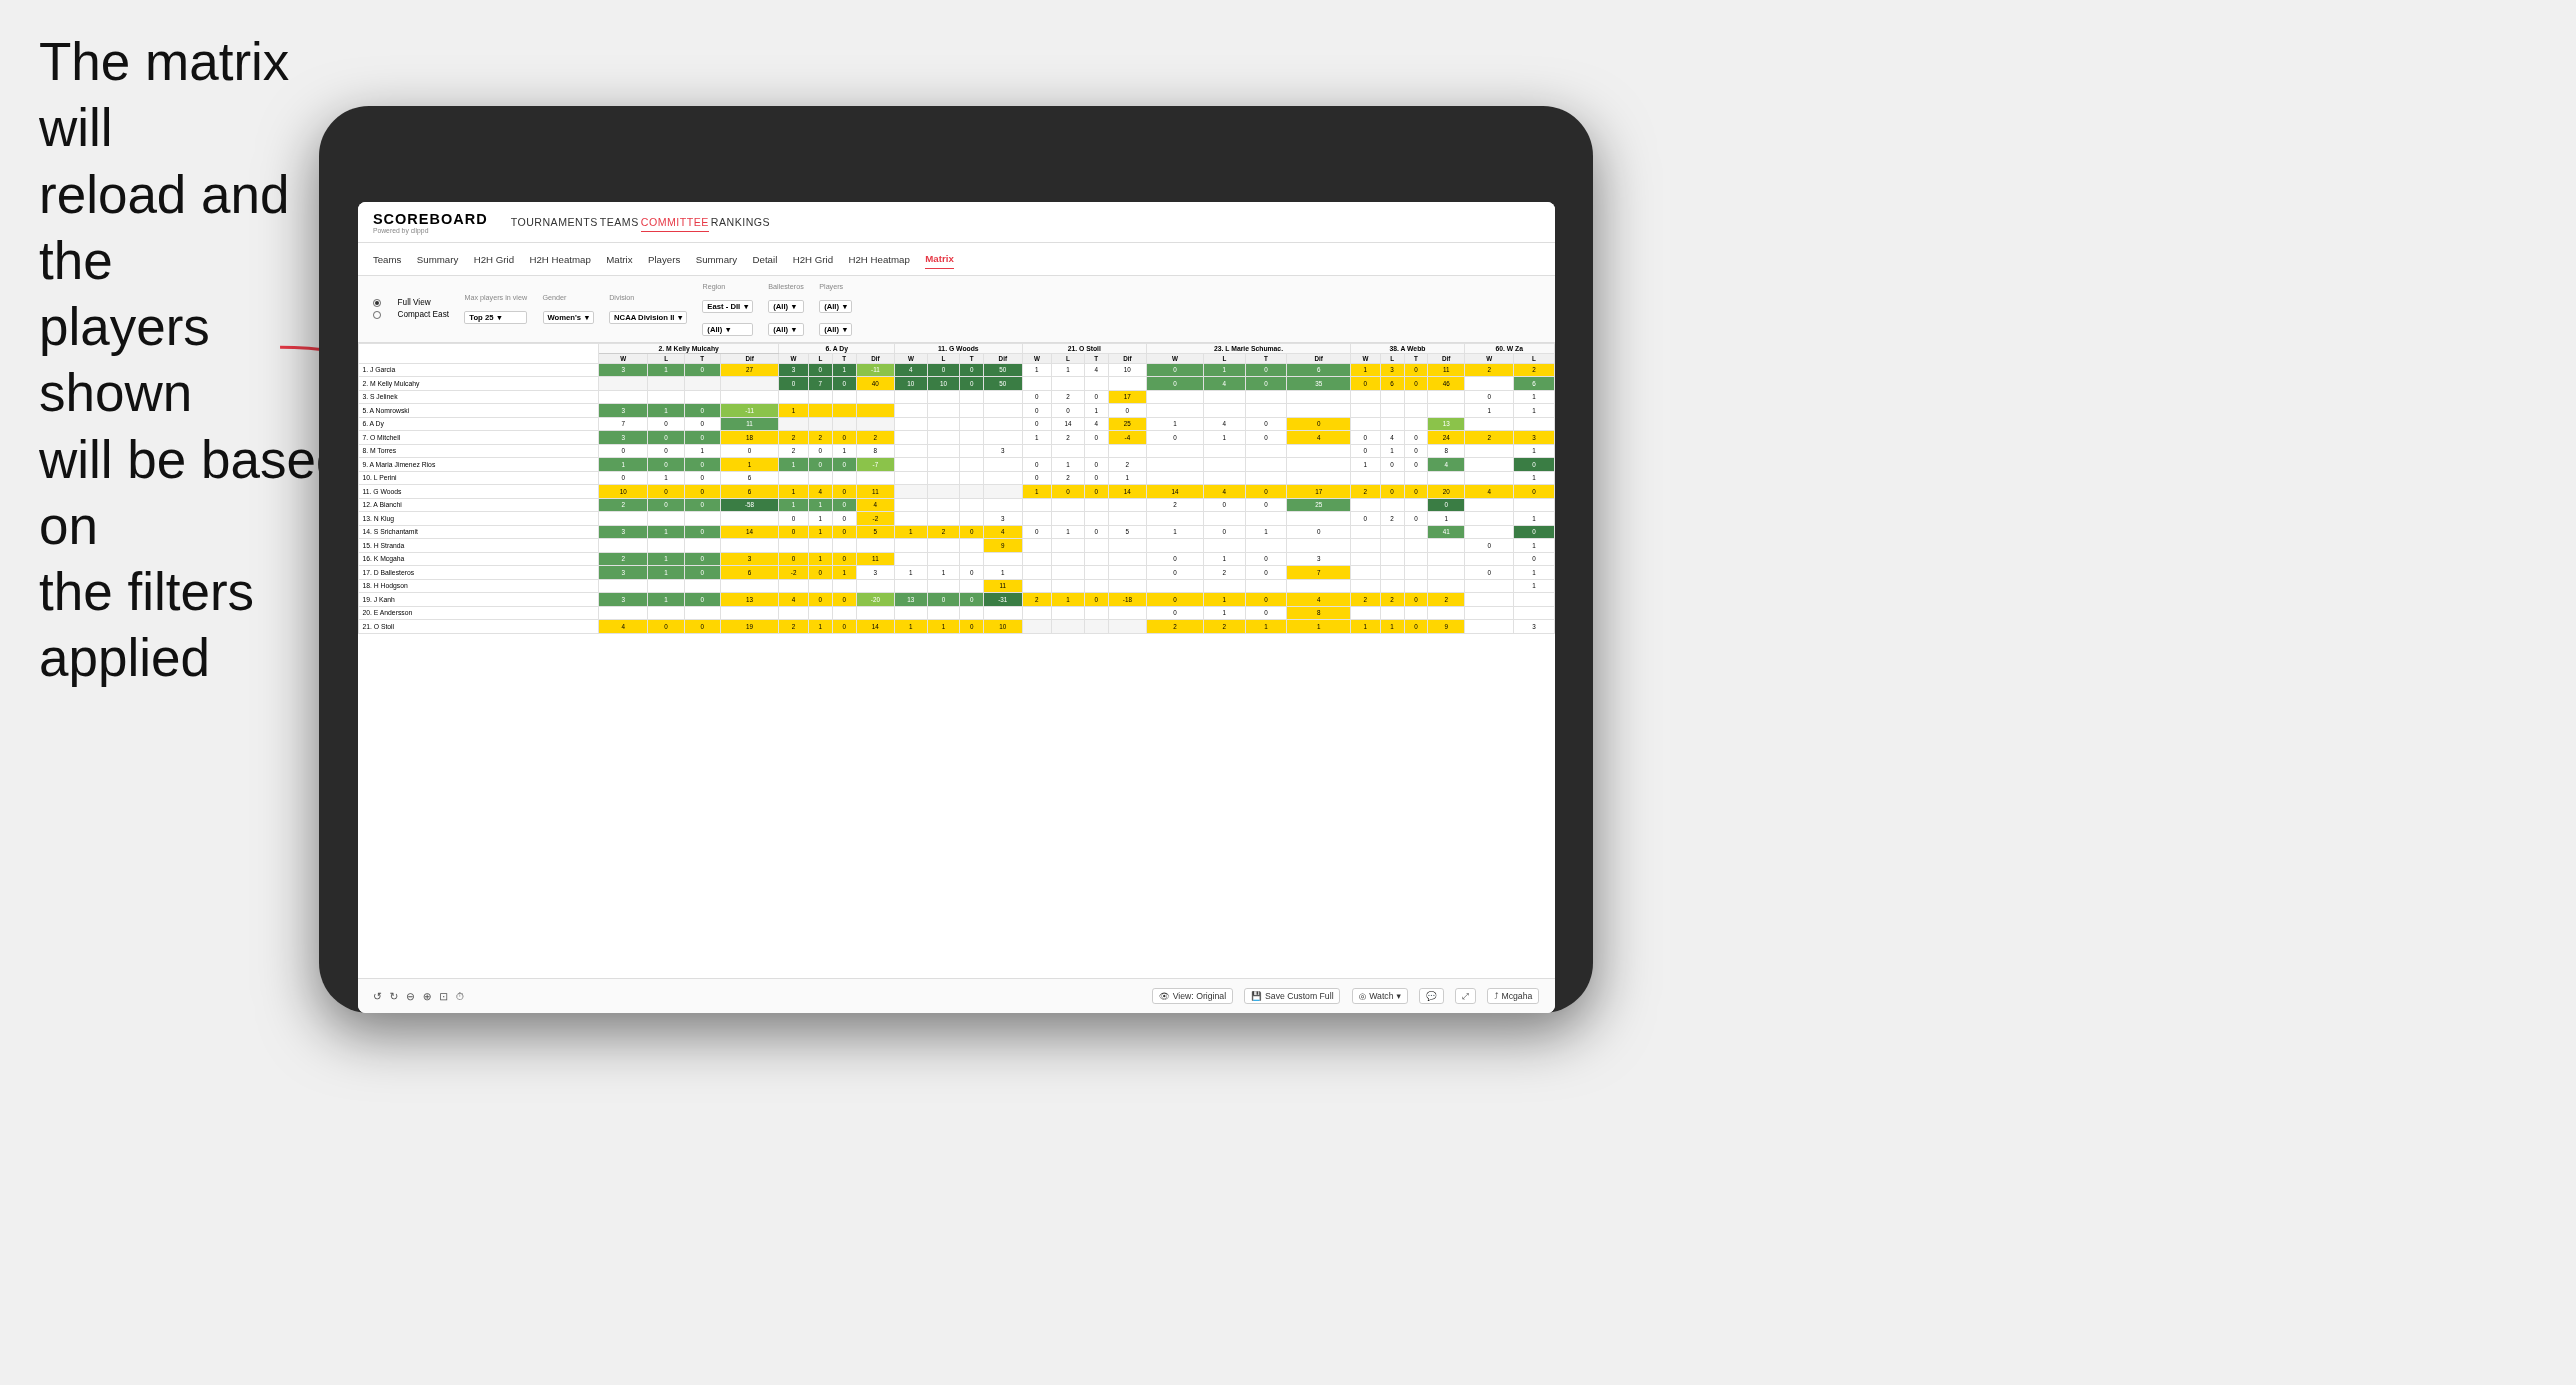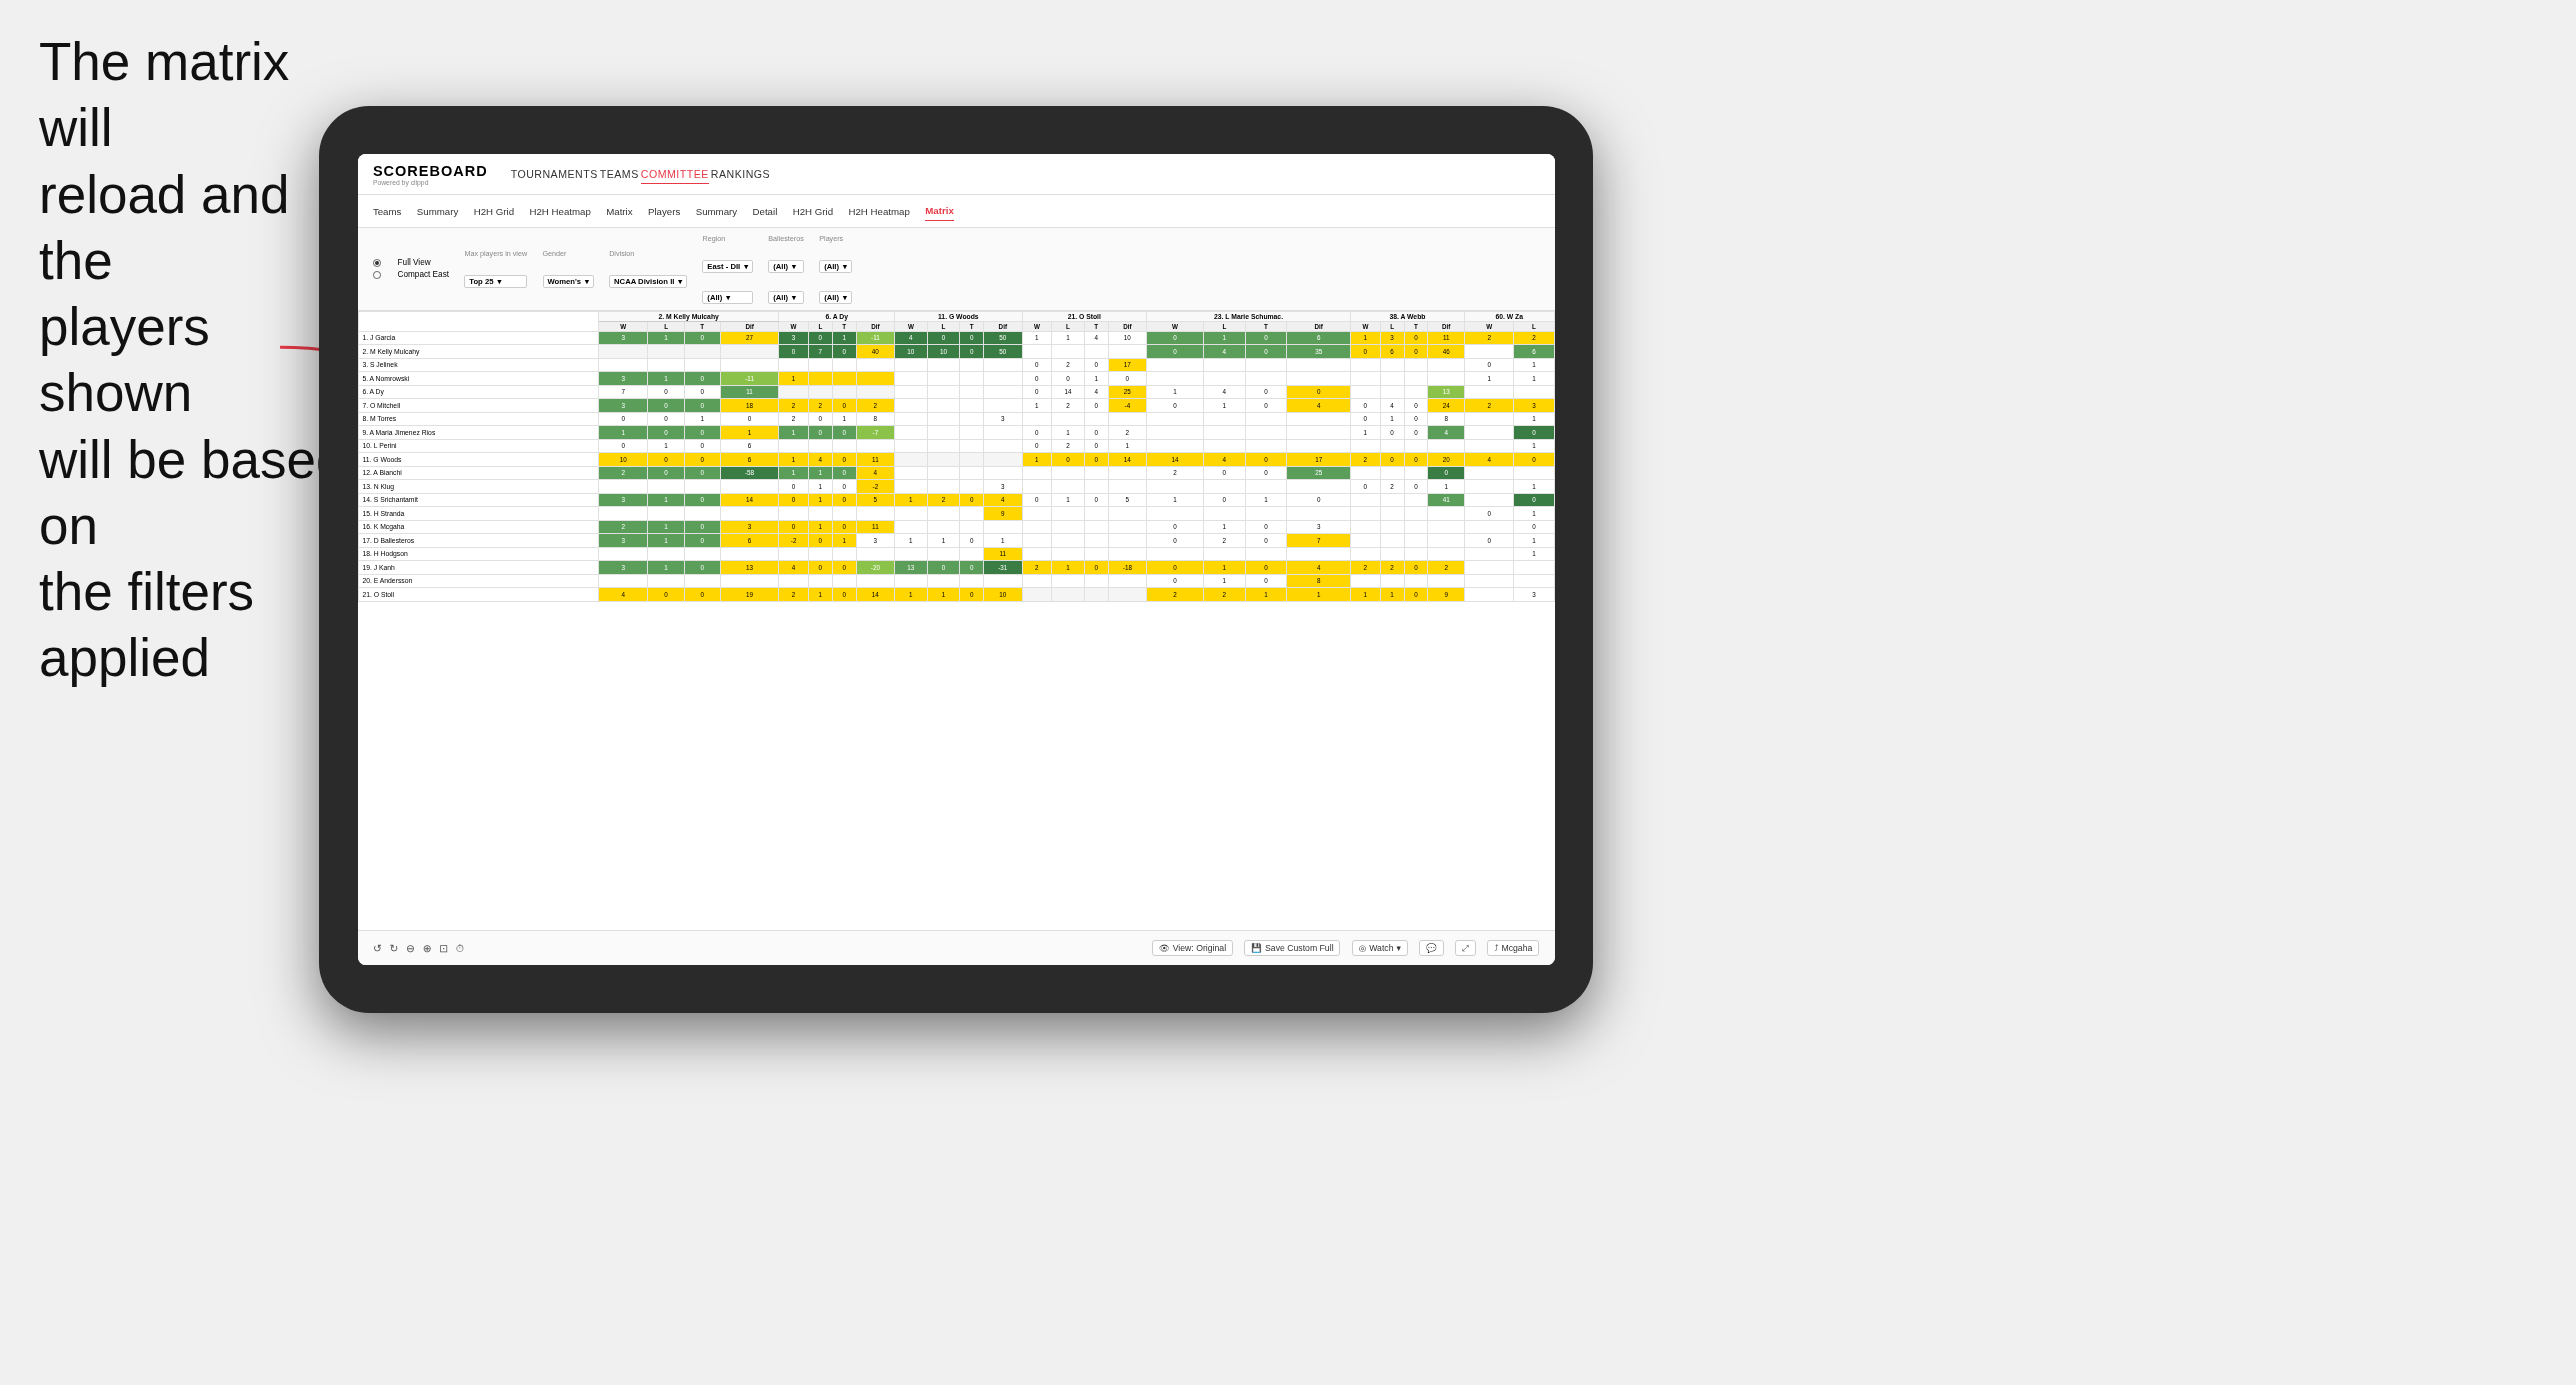--- a/index.html
+++ b/index.html
@@ -28,21 +28,21 @@
     .tablet-frame {
       position: absolute;
       left: 319px;
       top: 106px;
       width: 1274px;
       height: 907px;
       background: #2a2a2a;
       border-radius: 50px;
       box-shadow: 0 19.3px 58px rgba(0,0,0,0.5);
       display: flex;
-      align-items: center;
+      align-items: flex-end;
       justify-content: center;
     }
 
     .tablet-screen {
       width: 1197px;
       height: 811px;
       background: #fff;
       border-radius: 7.7px;
       overflow: hidden;
       display: flex;
@@ -161,21 +161,21 @@
       content: '';
       width: 3.9px;
       height: 3.9px;
       background: #333;
       border-radius: 50%;
     }
 
     .filter-group {
       display: flex;
       flex-direction: column;
-      gap: 17px;
+      gap: 9px;
     }
 
     .filter-label {
       font-size: 7.2px;
       color: #888;
     }
 
     .filter-select {
       font-size: 7.7px;
       border: 1px solid #ccc;

